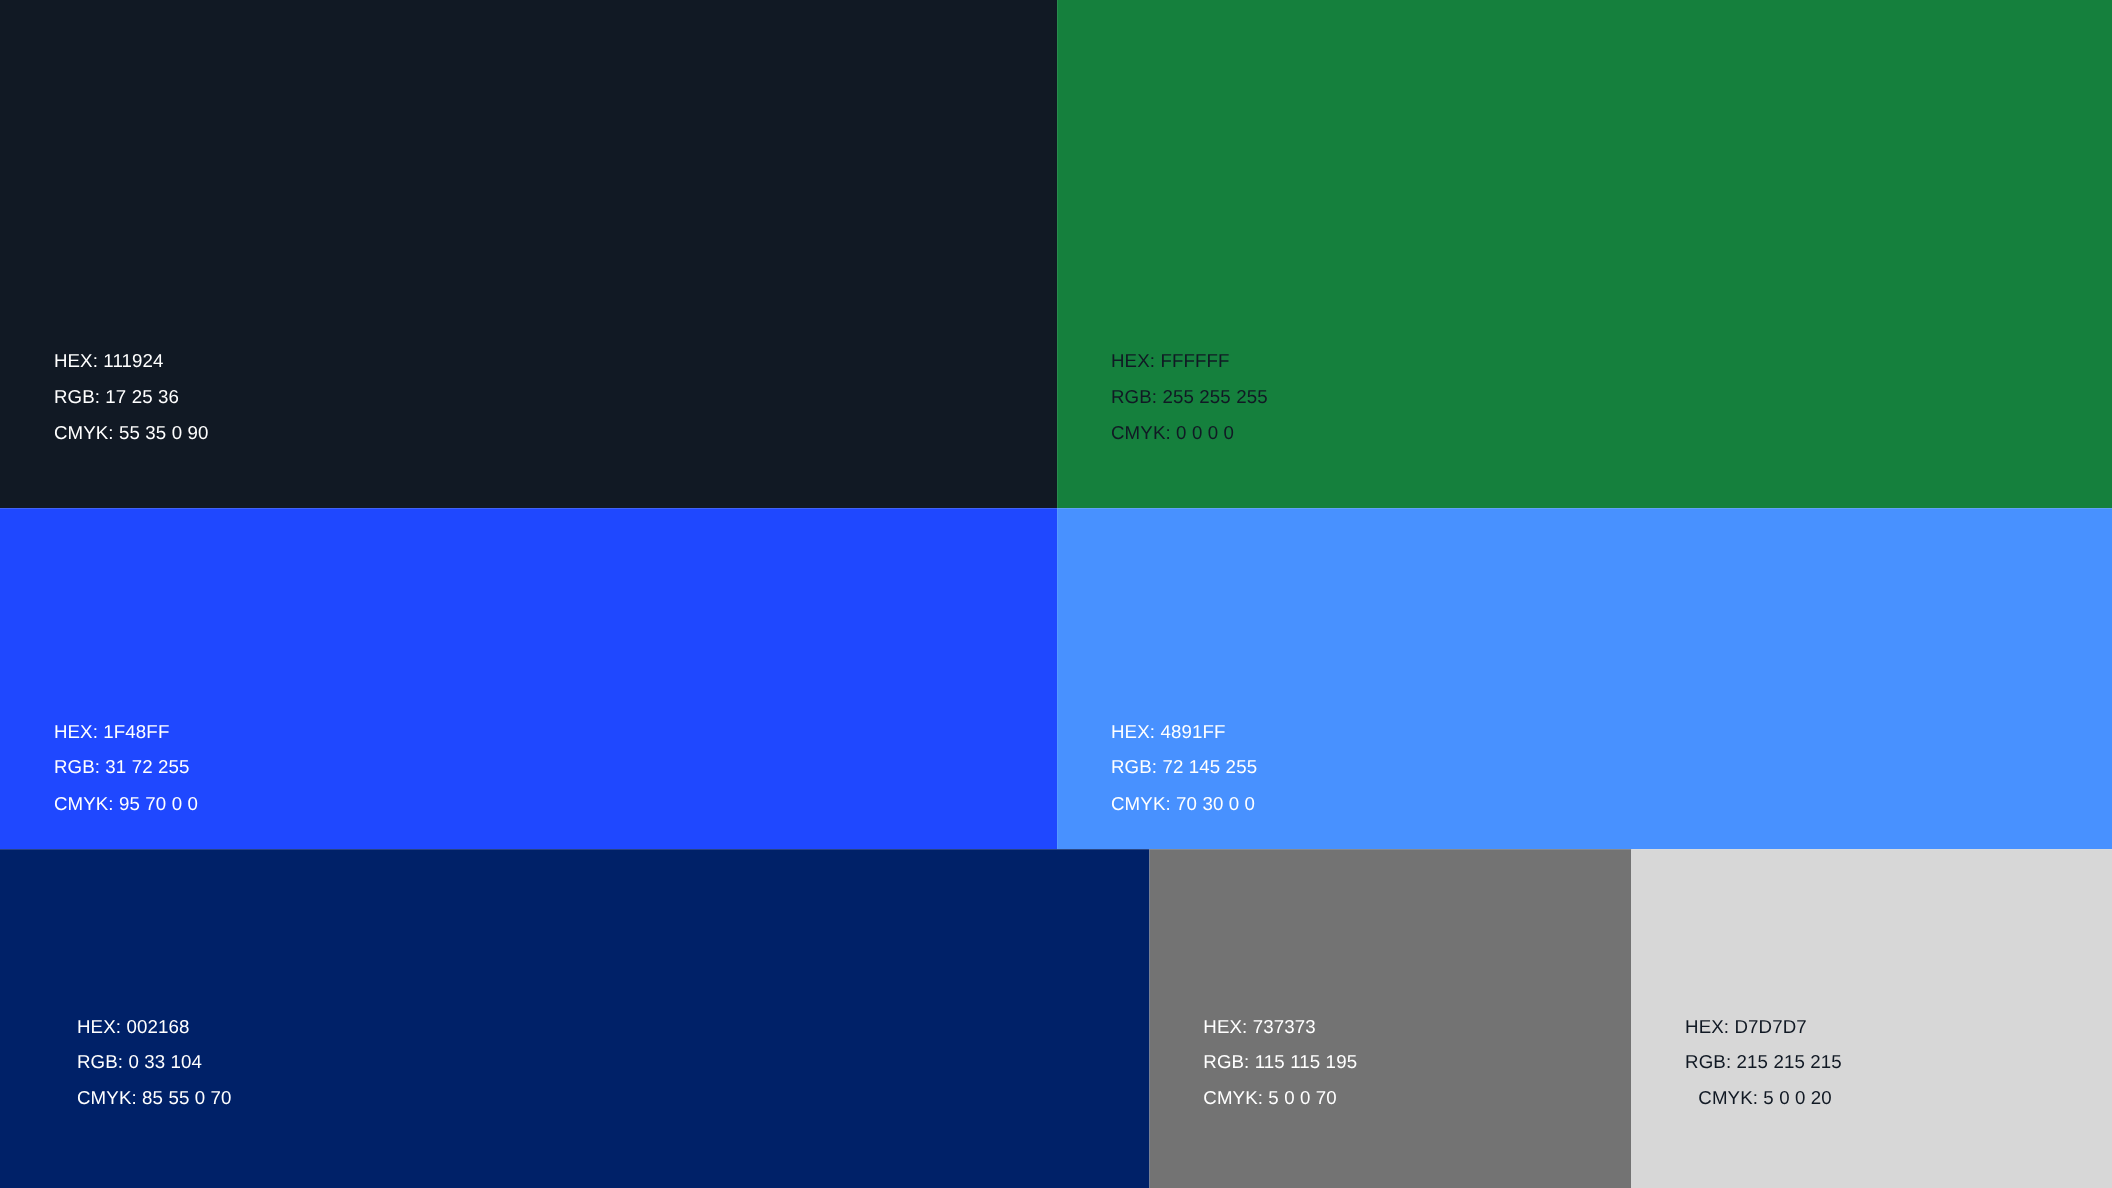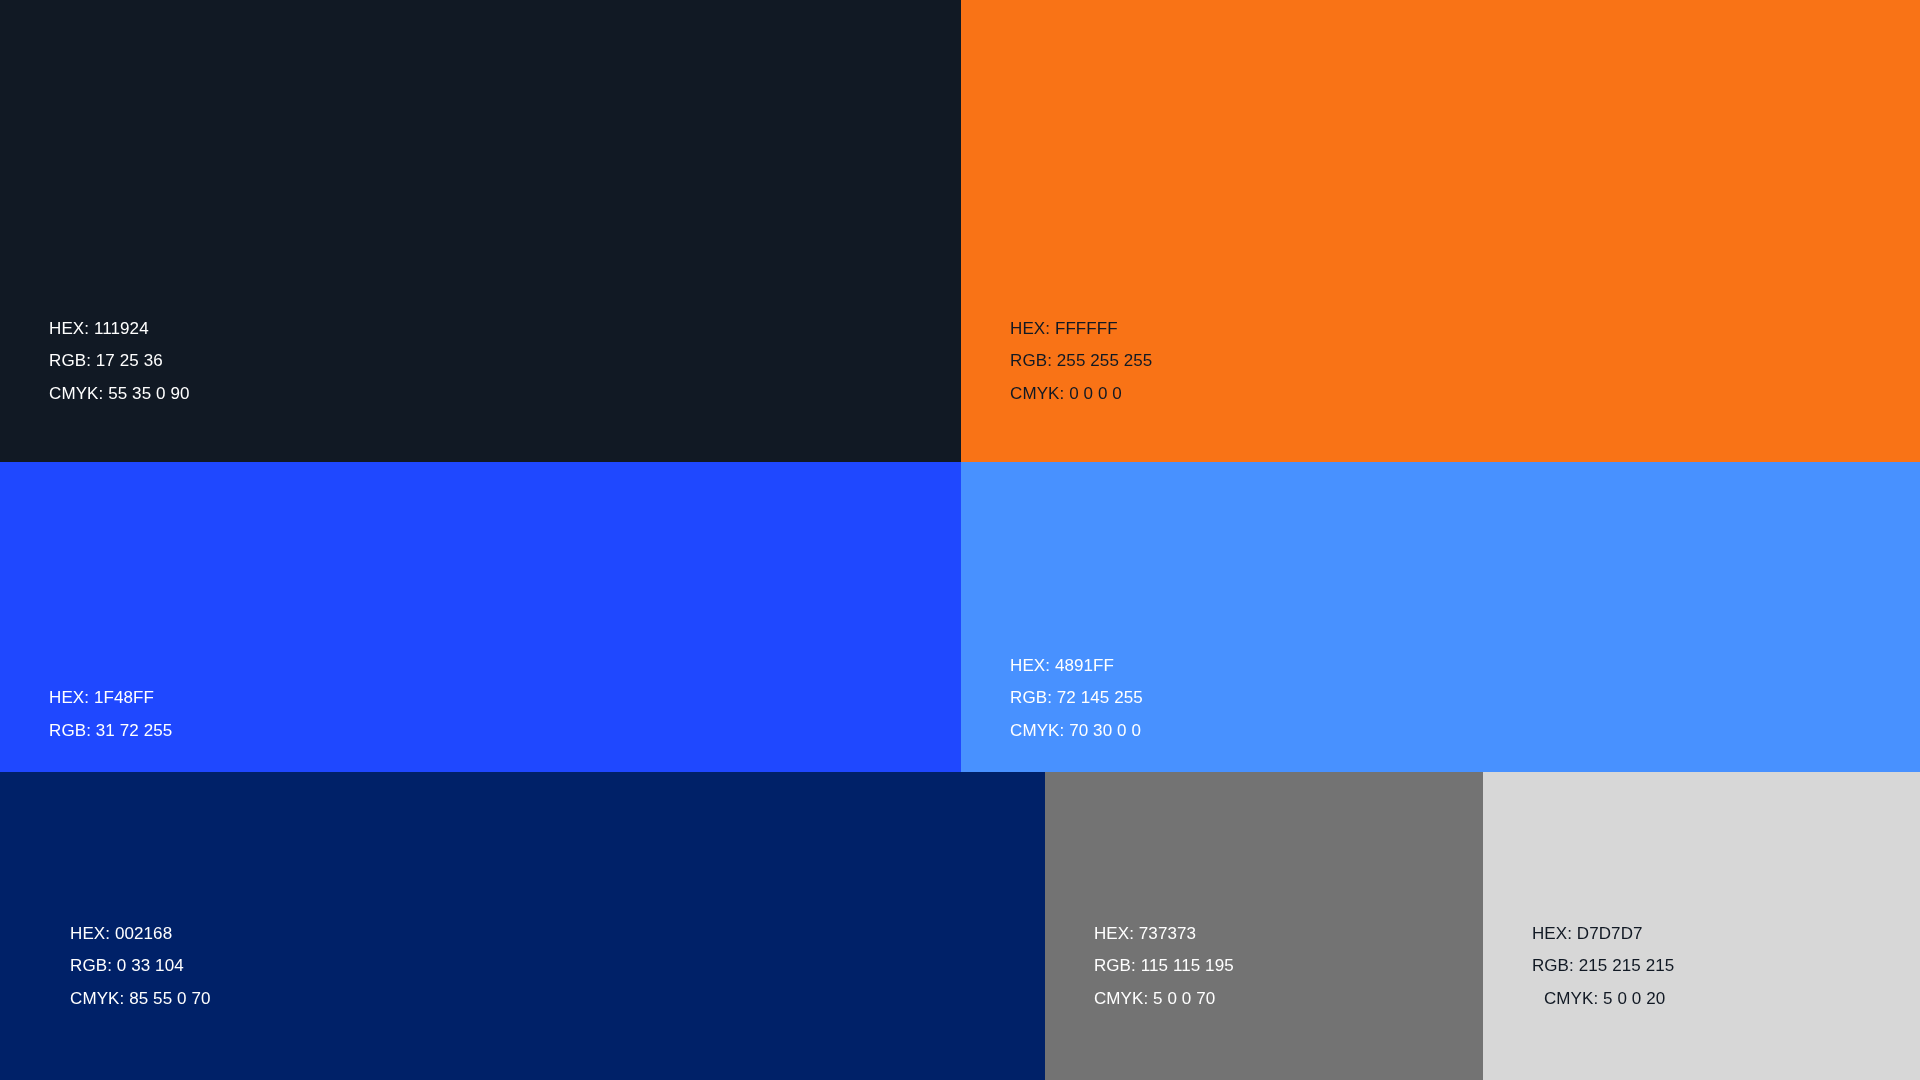--- a/index.html
+++ b/index.html
@@ -79,36 +79,37 @@
   <div class="row row-1">
 
     <div class="swatch col-half-left text-light" style="background-color: rgb(17, 25, 36);">
       <div class="swatch-info">
         <div class="info-line" style="color: rgb(255, 255, 255);">HEX: 111924</div>
         <div class="info-line" style="color: rgb(255, 255, 255);">RGB: 17 25 36</div>
         <div class="info-line" style="color: rgb(255, 255, 255);">CMYK: 55 35 0 90</div>
       </div>
     </div>
 
-    <div class="swatch col-half-right text-dark" style="background-color: #f97316;">
+    <div class="swatch col-half-right text-dark" style="background-color: #15803d;">
       <div class="swatch-info">
         <div class="info-line" style="color: rgb(17, 25, 36);">HEX: FFFFFF</div>
         <div class="info-line" style="color: rgb(17, 25, 36);">RGB: 255 255 255</div>
         <div class="info-line" style="color: rgb(17, 25, 36);">CMYK: 0 0 0 0</div>
       </div>
     </div>
 
   </div>
 
   <div class="row row-2">
 
     <div class="swatch col-half-left text-light" style="background-color: rgb(31, 72, 255);">
       <div class="swatch-info">
         <div class="info-line" style="color: rgb(255, 255, 255);">HEX: 1F48FF</div>
         <div class="info-line" style="color: rgb(255, 255, 255);">RGB: 31 72 255</div>
+        <div class="info-line" style="color: rgb(255, 255, 255);">CMYK: 95 70 0 0</div>
       </div>
     </div>
 
     <div class="swatch col-half-right text-light" style="background-color: rgb(72, 145, 255);">
       <div class="swatch-info">
         <div class="info-line" style="color: rgb(255, 255, 255);">HEX: 4891FF</div>
         <div class="info-line" style="color: rgb(255, 255, 255);">RGB: 72 145 255</div>
         <div class="info-line" style="color: rgb(255, 255, 255);">CMYK: 70 30 0 0</div>
       </div>
     </div>

